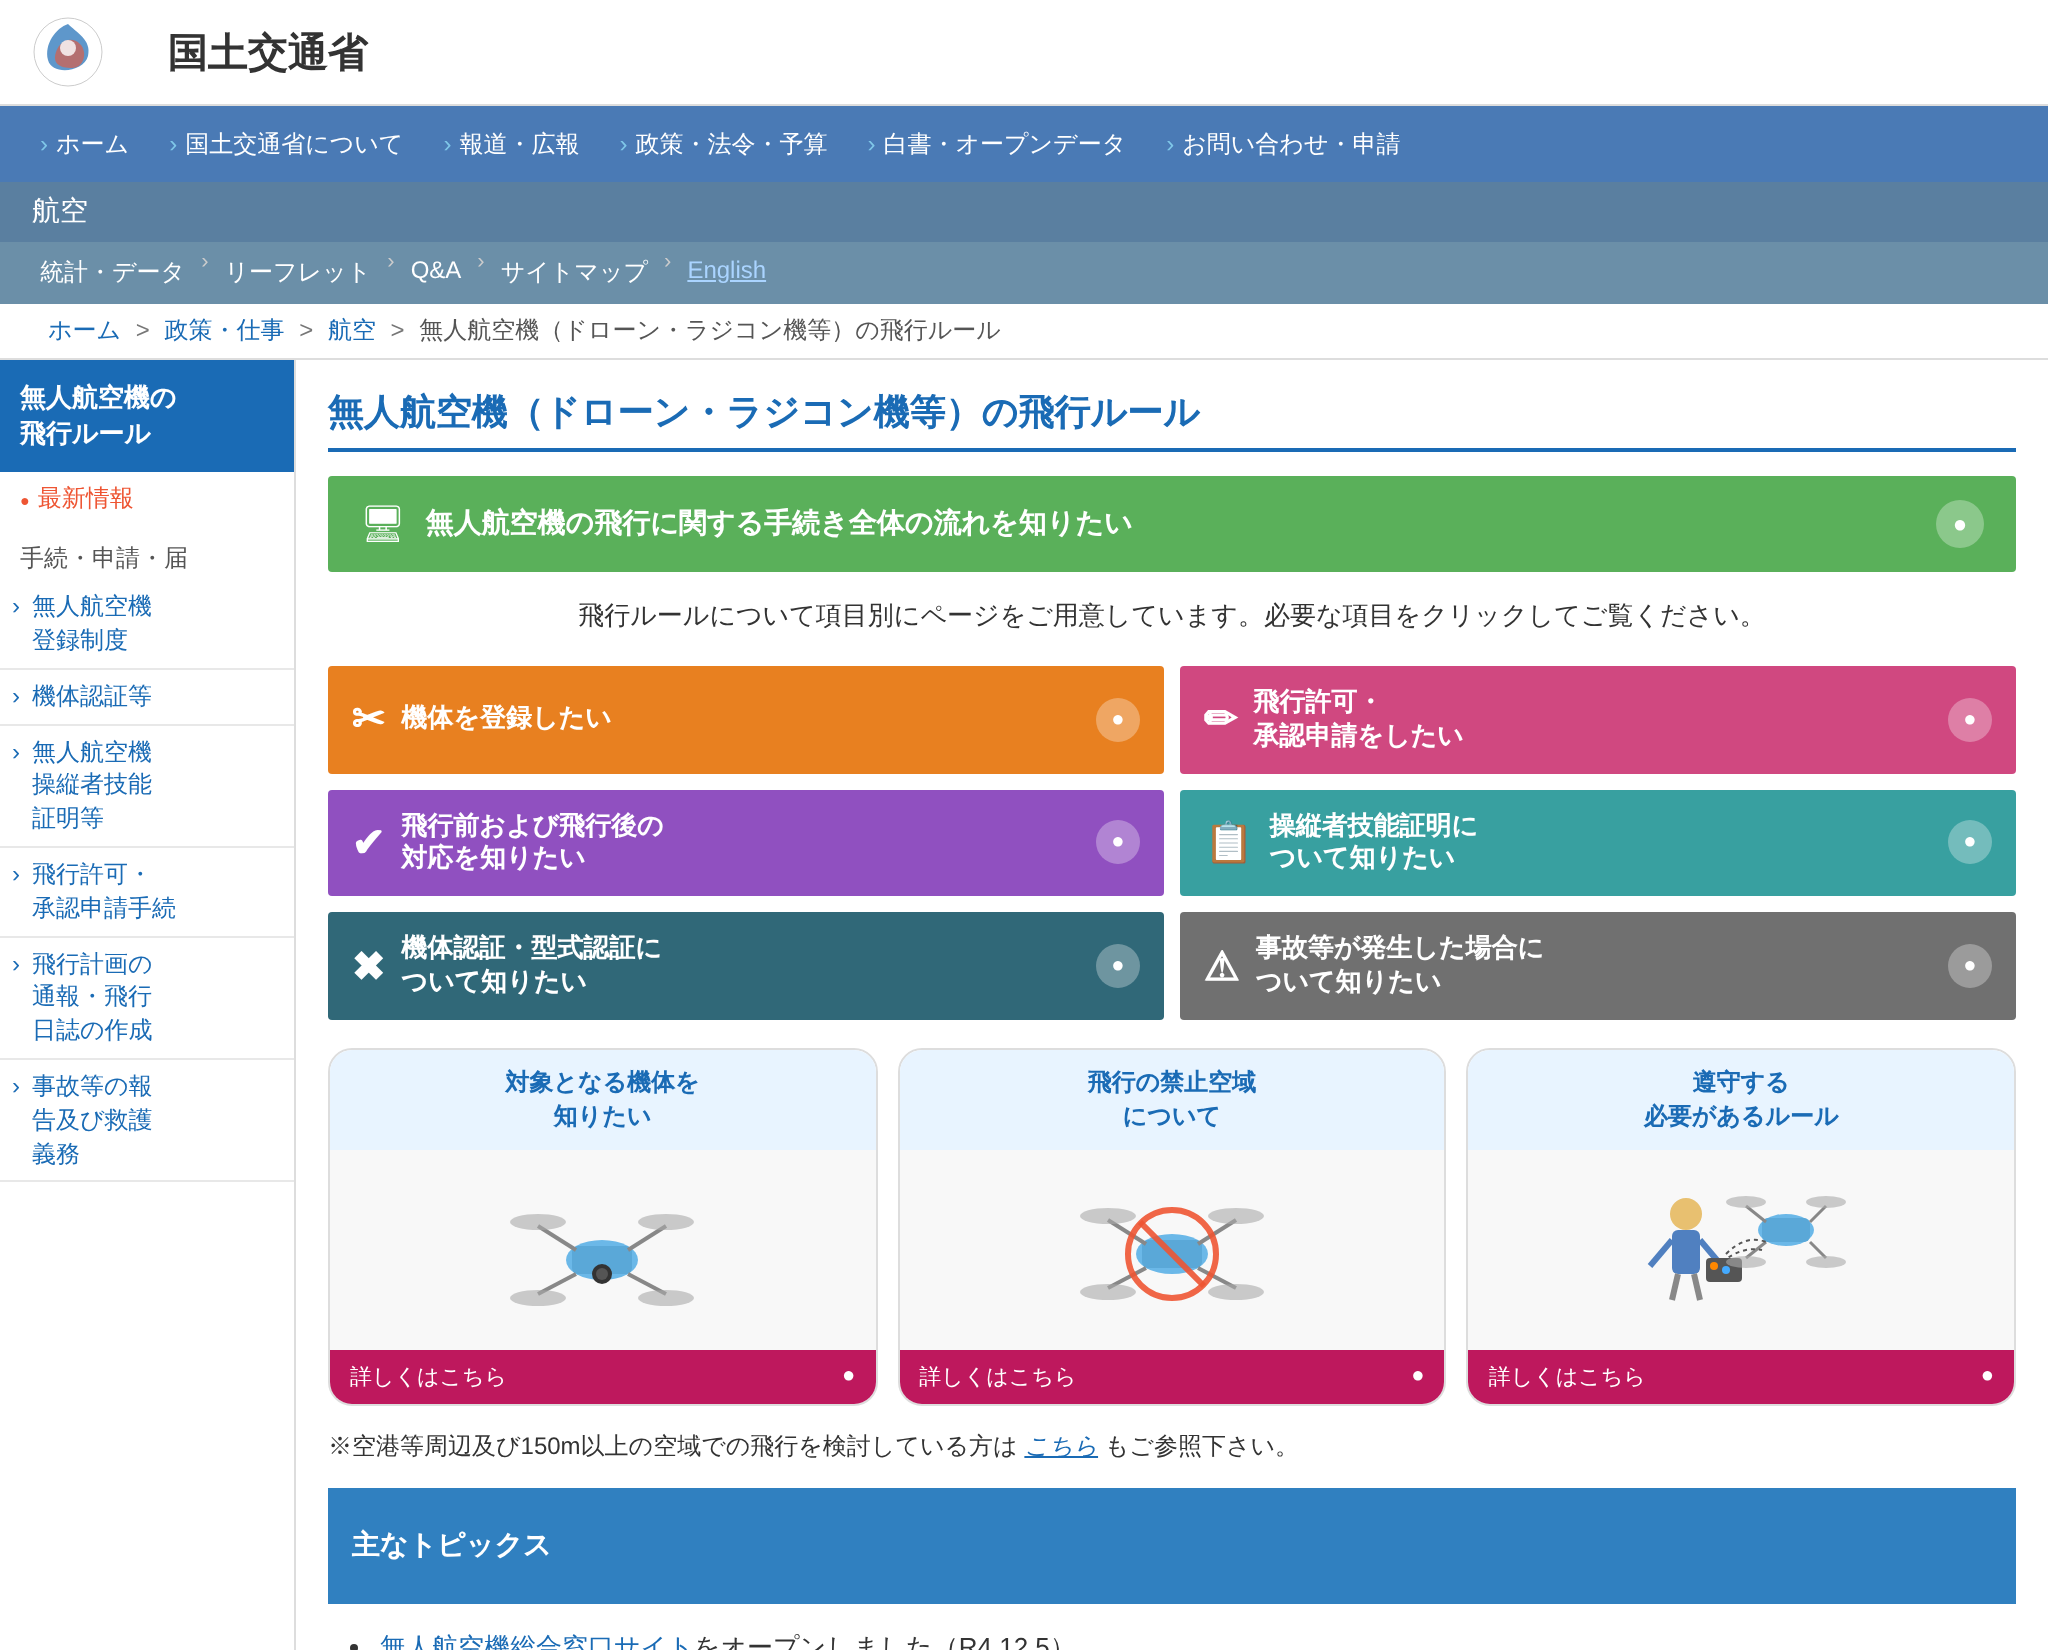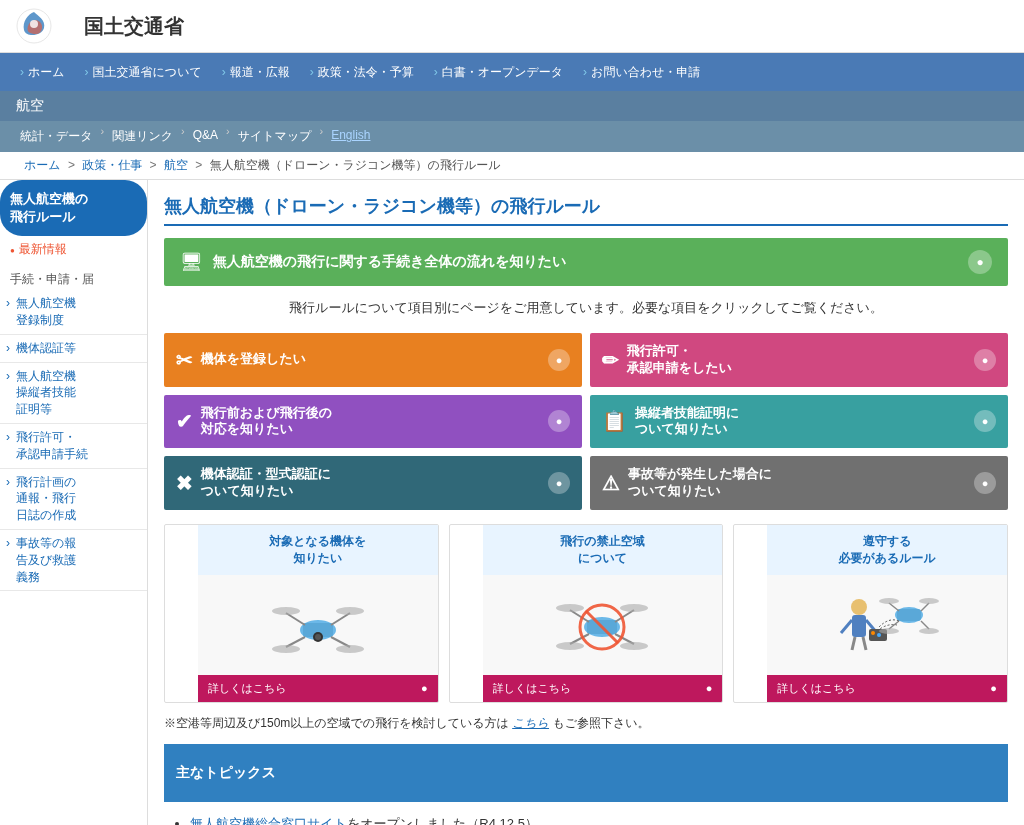--- a/index.html
+++ b/index.html
@@ -26,21 +26,21 @@
     
     #breadcrumb { padding: 5px 24px; font-size: 12px; color: #555; border-bottom: 1px solid #ddd; }
     #breadcrumb a { color: #1a6bb5; text-decoration: none; }
     #breadcrumb .sep { margin: 0 4px; color: #777; }
 
     
     #main { display: flex; }
 
     
     #sidebar { width: 148px; min-width: 148px; border-right: 1px solid #ddd; }
-    .sidebar-header { background: #1a6bb5; color: #fff; padding: 10px 10px; font-size: 13px; font-weight: bold; line-height: 1.4; border-radius: 22px; }
+    .sidebar-header { background: #1a6bb5; color: #fff; padding: 10px 10px; font-size: 13px; font-weight: bold; line-height: 1.4; }
     .sidebar-section-title { color: #555; font-size: 12px; padding: 8px 10px 2px; line-height: 1.4; }
     .sidebar-link { display: block; color: #1a6bb5; font-size: 12px; padding: 5px 10px 5px 16px; text-decoration: none; line-height: 1.4; border-bottom: 1px solid #e8e8e8; cursor: pointer; position: relative; }
     .sidebar-link::before { content: '›'; position: absolute; left: 6px; color: #1a6bb5; }
     .sidebar-latest { color: #e53; font-size: 12px; padding: 5px 10px; display: block; cursor: pointer; text-decoration: none; }
     .sidebar-latest::before { content: '●'; color: #e53; margin-right: 4px; font-size: 8px; }
 
     
     #content { flex: 1; padding: 14px 16px; }
     .page-title { font-size: 18px; font-weight: bold; color: #1a6bb5; border-bottom: 2px solid #1a6bb5; padding-bottom: 6px; margin-bottom: 12px; }
 
@@ -61,21 +61,21 @@
     .action-btn .btn-arrow { background: rgba(255,255,255,0.3); border-radius: 50%; width: 22px; height: 22px; display: flex; align-items: center; justify-content: center; font-size: 11px; min-width: 22px; }
     .btn-orange { background: #e88020; }
     .btn-pink { background: #d04880; }
     .btn-purple { background: #9050c0; }
     .btn-teal { background: #38a0a0; }
     .btn-dark { background: #707070; }
     .btn-dark-teal { background: #306878; }
 
     
     .image-cards { display: grid; grid-template-columns: 1fr 1fr 1fr; gap: 10px; margin-bottom: 12px; }
-    .image-card { border: 1px solid #ddd; border-radius: 2px; overflow: hidden; cursor: pointer; padding-left: 33px; }
+    .image-card { border: 1px solid #ddd; border-radius: 12px; overflow: hidden; cursor: pointer; }
     .image-card-title { background: #e8f4ff; padding: 8px; font-size: 12px; color: #1a6bb5; font-weight: bold; text-align: center; line-height: 1.4; }
     .image-card-img { height: 100px; display: flex; align-items: center; justify-content: center; background: #f8f8f8; }
     .image-card-footer { background: #be185d; color: #fff; padding: 6px 10px; display: flex; align-items: center; justify-content: space-between; font-size: 11px; cursor: pointer; }
     .image-card-footer .footer-arrow { font-size: 11px; }
 
     
     .notice-text { font-size: 12px; color: #333; margin-bottom: 12px; }
     .notice-text a { color: #1a6bb5; text-decoration: underline; font-style: italic; }
 
     
@@ -125,21 +125,21 @@
   </div>
 </div>
 
 <div id="section-bar">
   <span>航空</span>
 </div>
 
 <div id="sub-nav">
   <a class="sub-nav-item">統計・データ</a>
   <span class="sub-nav-sep">›</span>
-  <a class="sub-nav-item">関連リンク</a>
+  <a class="sub-nav-item">リーフレット</a>
   <span class="sub-nav-sep">›</span>
   <a class="sub-nav-item">Q&amp;A</a>
   <span class="sub-nav-sep">›</span>
   <a class="sub-nav-item">サイトマップ</a>
   <span class="sub-nav-sep">›</span>
   <a class="sub-nav-item sub-nav-english">English</a>
 </div>
 
 <div id="breadcrumb">
   <a href="#">ホーム</a>

